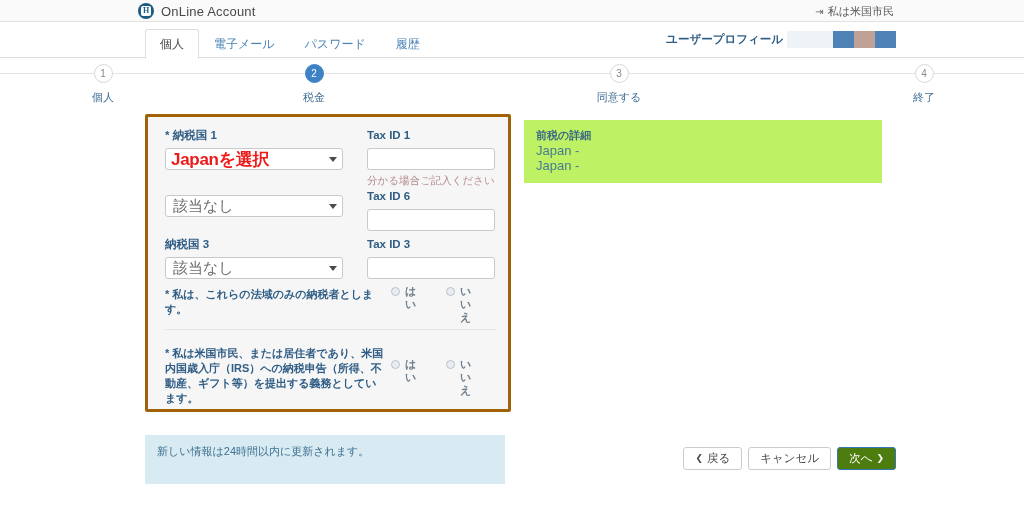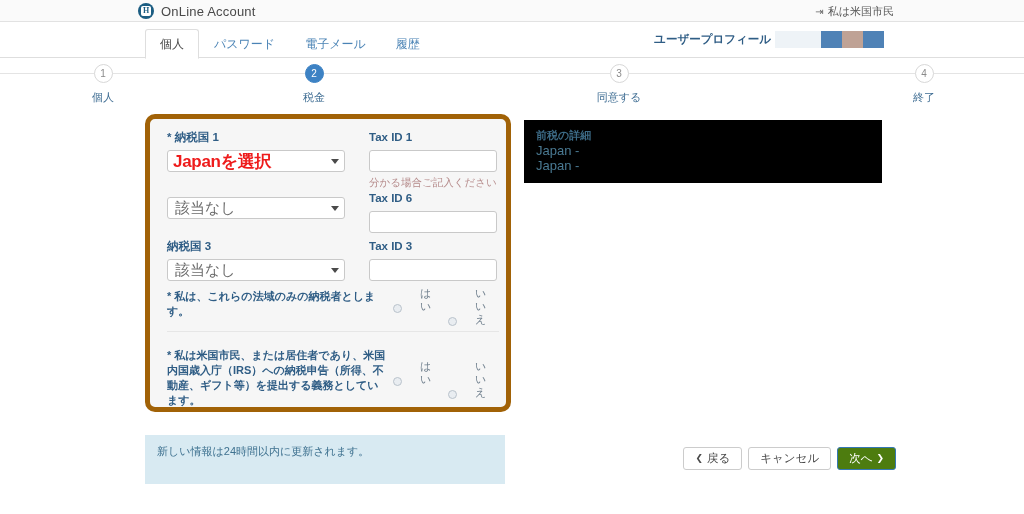--- a/index.html
+++ b/index.html
@@ -69,21 +69,21 @@
   }
   .tab.active {
     color: #4a4a4a;
     background: #ffffff;
     border-color: #dedede;
     border-bottom-color: #ffffff;
     margin-bottom: -1px;
     height: 30px; line-height: 29px;
   }
   .profile {
-    position: absolute; right: 140px; top: 9px;
+    position: absolute; right: 128px; top: 9px;
     display: flex; align-items: center; justify-content: flex-end;
   }
   .profile-label {
     font-size: 11.5px; color: #2f5d85; font-weight: bold;
     margin-right: 4px;
   }
   .profile-blank { width: 46px; height: 17px; background: #eef3f7; }
   .profile-sw { display: flex; height: 17px; }
   .profile-sw i { display: block; width: 21px; height: 17px; }
   .profile-sw i:nth-child(1) { background: #4f82b6; }
@@ -120,22 +120,22 @@
   .step-label {
     margin-top: 7px; font-size: 11px; color: #3f6d93;
   }
   .step.active .step-label { color: #3f6d93; }
 
   
   .form-panel {
     position: absolute; left: 145px; top: 114px;
     width: 366px; height: 298px;
     background: #f6f6f6;
-    border: 5px solid #a16207;
-    border-radius: 10px;
+    border: 3px solid #a16207;
+    border-radius: 2px;
   }
   .fp-row { position: absolute; }
 
   .label {
     font-size: 11.5px; color: #2f5d85; font-weight: bold;
     line-height: 14px;
   }
   .label .req { color: #2f5d85; font-weight: bold; }
   .select-wrap { position: relative; width: 178px; height: 22px; }
   .select-box {
@@ -183,41 +183,41 @@
   }
 
   .qrow { position: absolute; left: 0; width: 366px; }
   .qrow .qtext {
     position: absolute; left: 17px; top: 0;
     width: 220px;
     font-size: 11px; font-weight: bold; color: #2f5d85;
     line-height: 15px;
   }
   .radio-group {
-    position: absolute; display: flex; align-items: flex-end; gap: 18px;
+    position: absolute; display: flex; align-items: flex-start; gap: 5px; font-weight: bold;
   }
   .radio-dot {
     width: 9px; height: 9px; border-radius: 50%;
     border: 1px solid #b9c2cb; background: #e9edf1;
     margin-top: 2px; flex: none; cursor: pointer;
   }
   .radio-text {
     font-size: 11px; color: #6f7f8d; line-height: 13px;
     width: 22px; word-break: break-all;
   }
   .divider {
     position: absolute; left: 17px; width: 332px; height: 1px;
     background: #e6e6e6;
   }
 
   
   .side-box {
     position: absolute; left: 524px; top: 120px;
     width: 358px; height: 63px;
-    background: #000000;
+    background: #bef264;
     padding: 8px 12px;
   }
   .side-title { font-size: 11px; font-weight: bold; color: #3c6a85; line-height: 15px; }
   .side-item { font-size: 13px; color: #4a7a93; line-height: 15px; }
 
   
   .note-box {
     position: absolute; left: 145px; top: 435px;
     width: 360px; height: 49px;
     background: #d8eaf2;
@@ -255,22 +255,22 @@
   </div>
   <div class="logout">
     <span class="logout-icon">⇥</span>
     <span>私は米国市民</span>
   </div>
 </div>
 
 <div class="tabbar">
   <div class="tabs">
     <div class="tab active">個人</div>
+    <div class="tab">電子メール</div>
     <div class="tab">パスワード</div>
-    <div class="tab">電子メール</div>
     <div class="tab">履歴</div>
   </div>
   <div class="profile">
     <span class="profile-label">ユーザープロフィール</span>
     <span class="profile-blank"></span>
     <span class="profile-sw">
         <i></i>
         <i></i>
         <i></i>
       </span>

